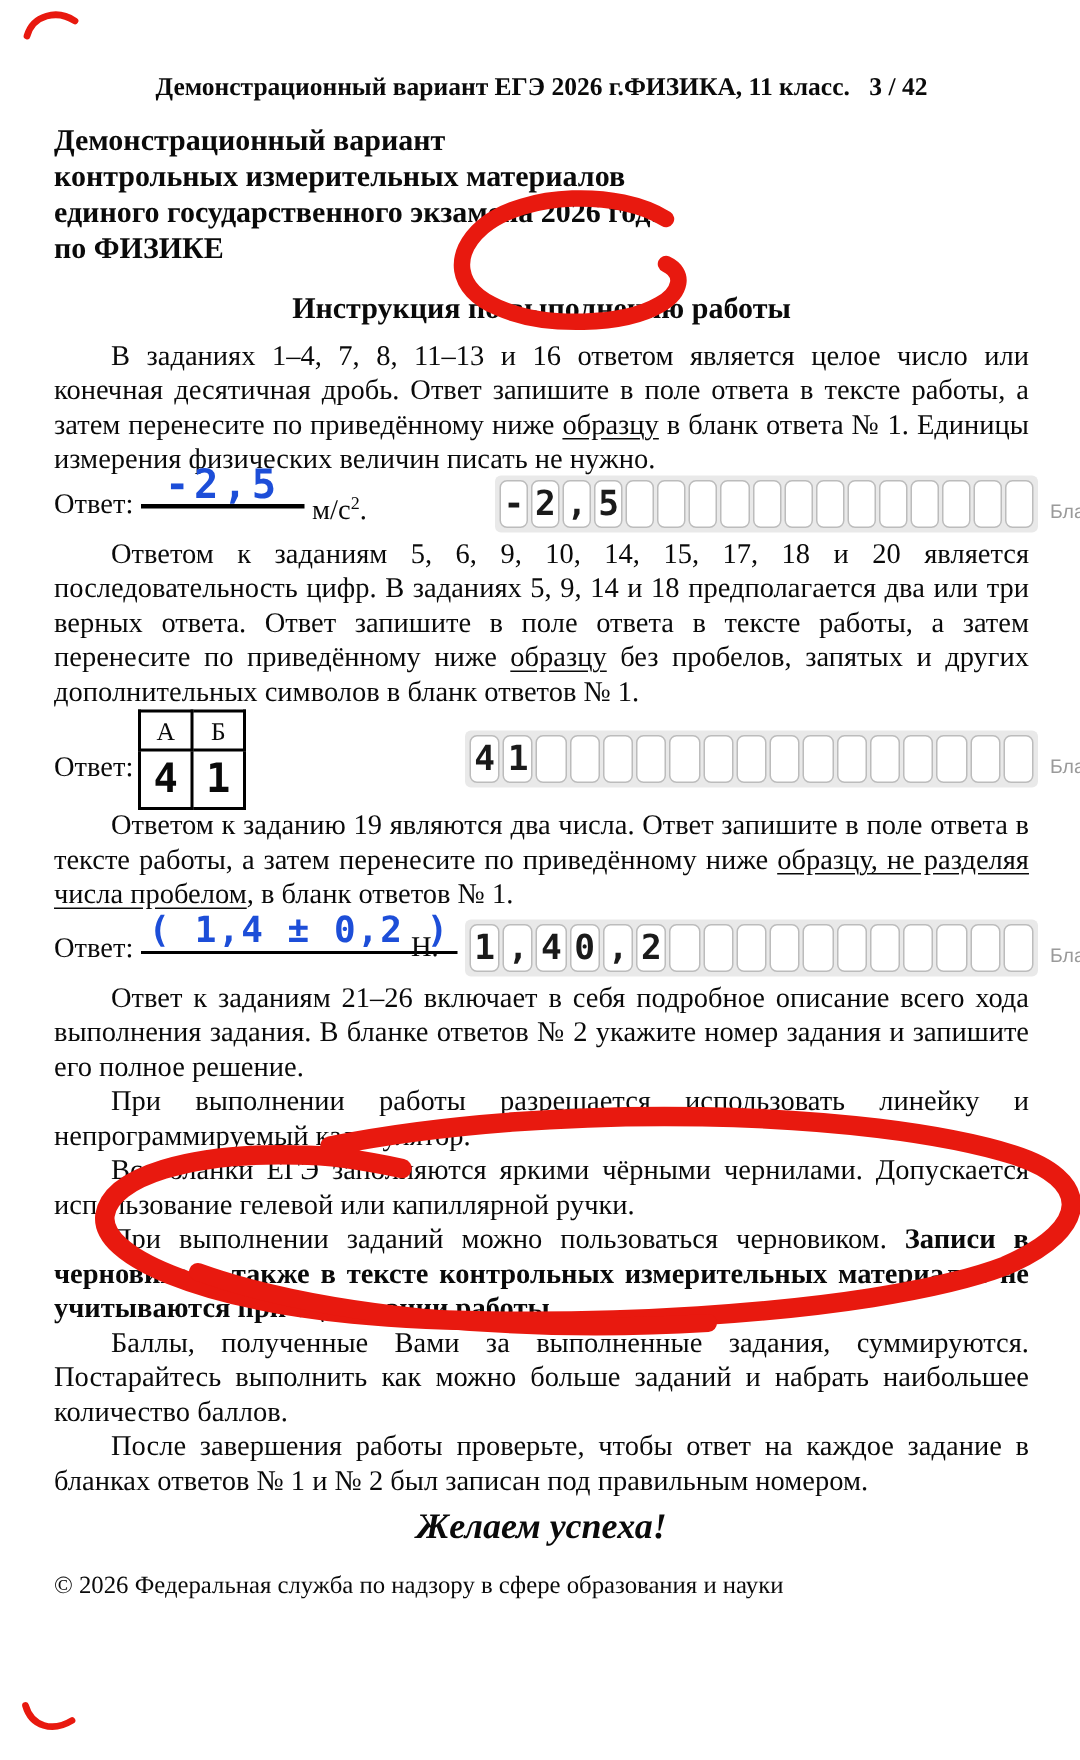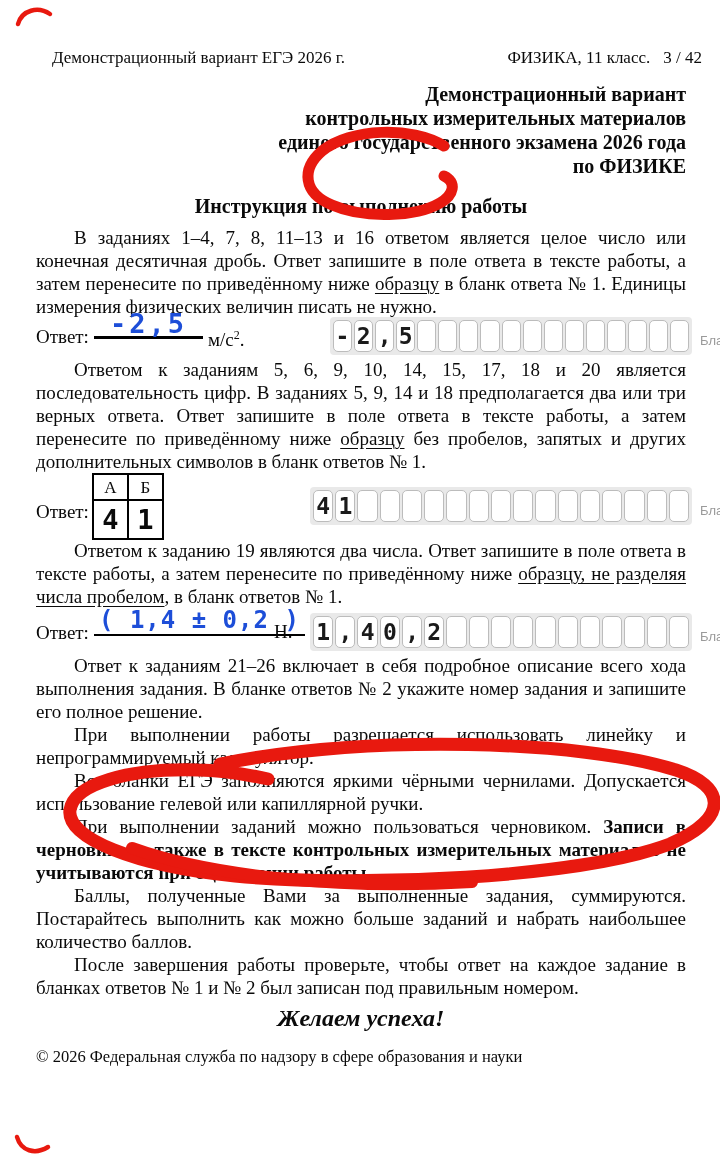--- a/index.html
+++ b/index.html
@@ -1,23 +1,23 @@
 <!DOCTYPE html>
 <html><head>
 <meta charset="utf-8">
 <style>
   html,body{margin:0;padding:0;background:#fff;}
   .page{position:relative;width:720px;height:1173px;background:#ffffff;overflow:hidden;
         font-family:"Liberation Serif",serif;color:#0a0a0a;}
   
-  .hdr{position:absolute;top:48px;left:52px;width:650px;display:flex;justify-content:space-between;
-       font-size:17px;}
+  .hdr{position:absolute;top:48px;left:36px;width:650px;display:flex;justify-content:center;
+       font-size:17px;font-weight:bold;}
   .hdr-right{display:flex;gap:13px;}
   
-  .title{position:absolute;top:82px;left:36px;width:650px;text-align:right;
+  .title{position:absolute;top:82px;left:36px;width:650px;text-align:left;
          font-weight:bold;font-size:20px;line-height:24px;}
   
   .col{position:absolute;top:195px;left:36px;width:650px;font-size:19px;line-height:23px;}
   .heading{text-align:center;font-weight:bold;font-size:20px;margin:0 0 8px 0;}
   p.body{margin:0;text-align:justify;text-indent:38px;}
   .u{text-decoration:underline;text-underline-offset:3px;}
   .b{font-weight:bold;}
   
   .arow{position:relative;width:720px;}
   .arow1{height:42px;margin-top:-2px;}

